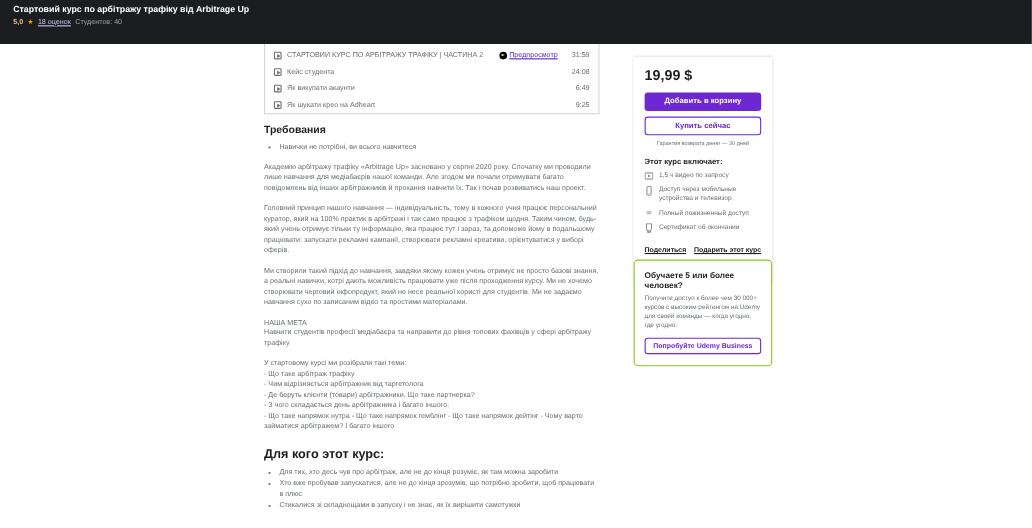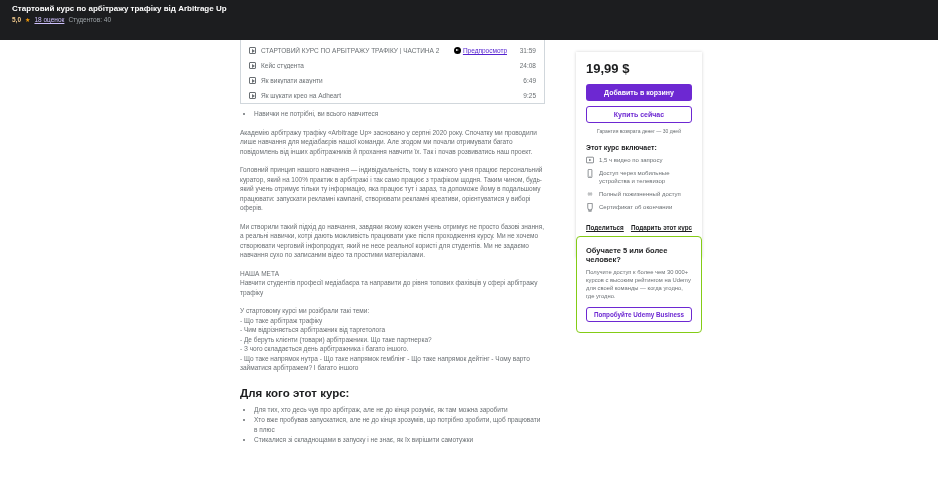--- a/index.html
+++ b/index.html
@@ -115,20 +115,21 @@
       <span class="cur-title">Як викупати акаунти</span>
       <span class="cur-time">6:49</span>
     </div>
     <div class="cur-row">
       <span class="lec-ic"></span>
       <span class="cur-title">Як шукати крео на Adheart</span>
       <span class="cur-time">9:25</span>
     </div>
   </div>
 
+  <div class="h-req">Требования</div>
   <ul class="req">
     <li>Навички не потрібні, ви всього навчитеся</li>
   </ul>
 
   <div class="desc">
     <p>Академію арбітражу трафіку «Arbitrage Up» засновано у серпні 2020 року. Спочатку ми проводили лише навчання для медіабаєрів нашої команди. Але згодом ми почали отримувати багато повідомлень від інших арбітражників й прохання навчити їх. Так і почав розвиватись наш проект.</p>
     <p>Головний принцип нашого навчання — індивідуальність, тому в кожного учня працює персональний куратор, який на 100% практик в арбітражі і так само працює з трафіком щодня. Таким чином, будь-який учень отримує тільки ту інформацію, яка працює тут і зараз, та допоможе йому в подальшому працювати: запускати рекламні кампанії, створювати рекламні креативи, орієнтуватися у виборі оферів.</p>
     <p>Ми створили такий підхід до навчання, завдяки якому кожен учень отримує не просто базові знання, а реальні навички, котрі дають можливість працювати уже після проходження курсу. Ми не хочемо створювати черговий інфопродукт, який не несе реальної користі для студентів. Ми не задаємо навчання сухо по записаним відео та простими матеріалами.</p>
     <p>НАША МЕТА</p>
     <div class="line">Навчити студентів професії медіабаєра та направити до рівня топових фахівців у сфері арбітражу трафіку</div>

